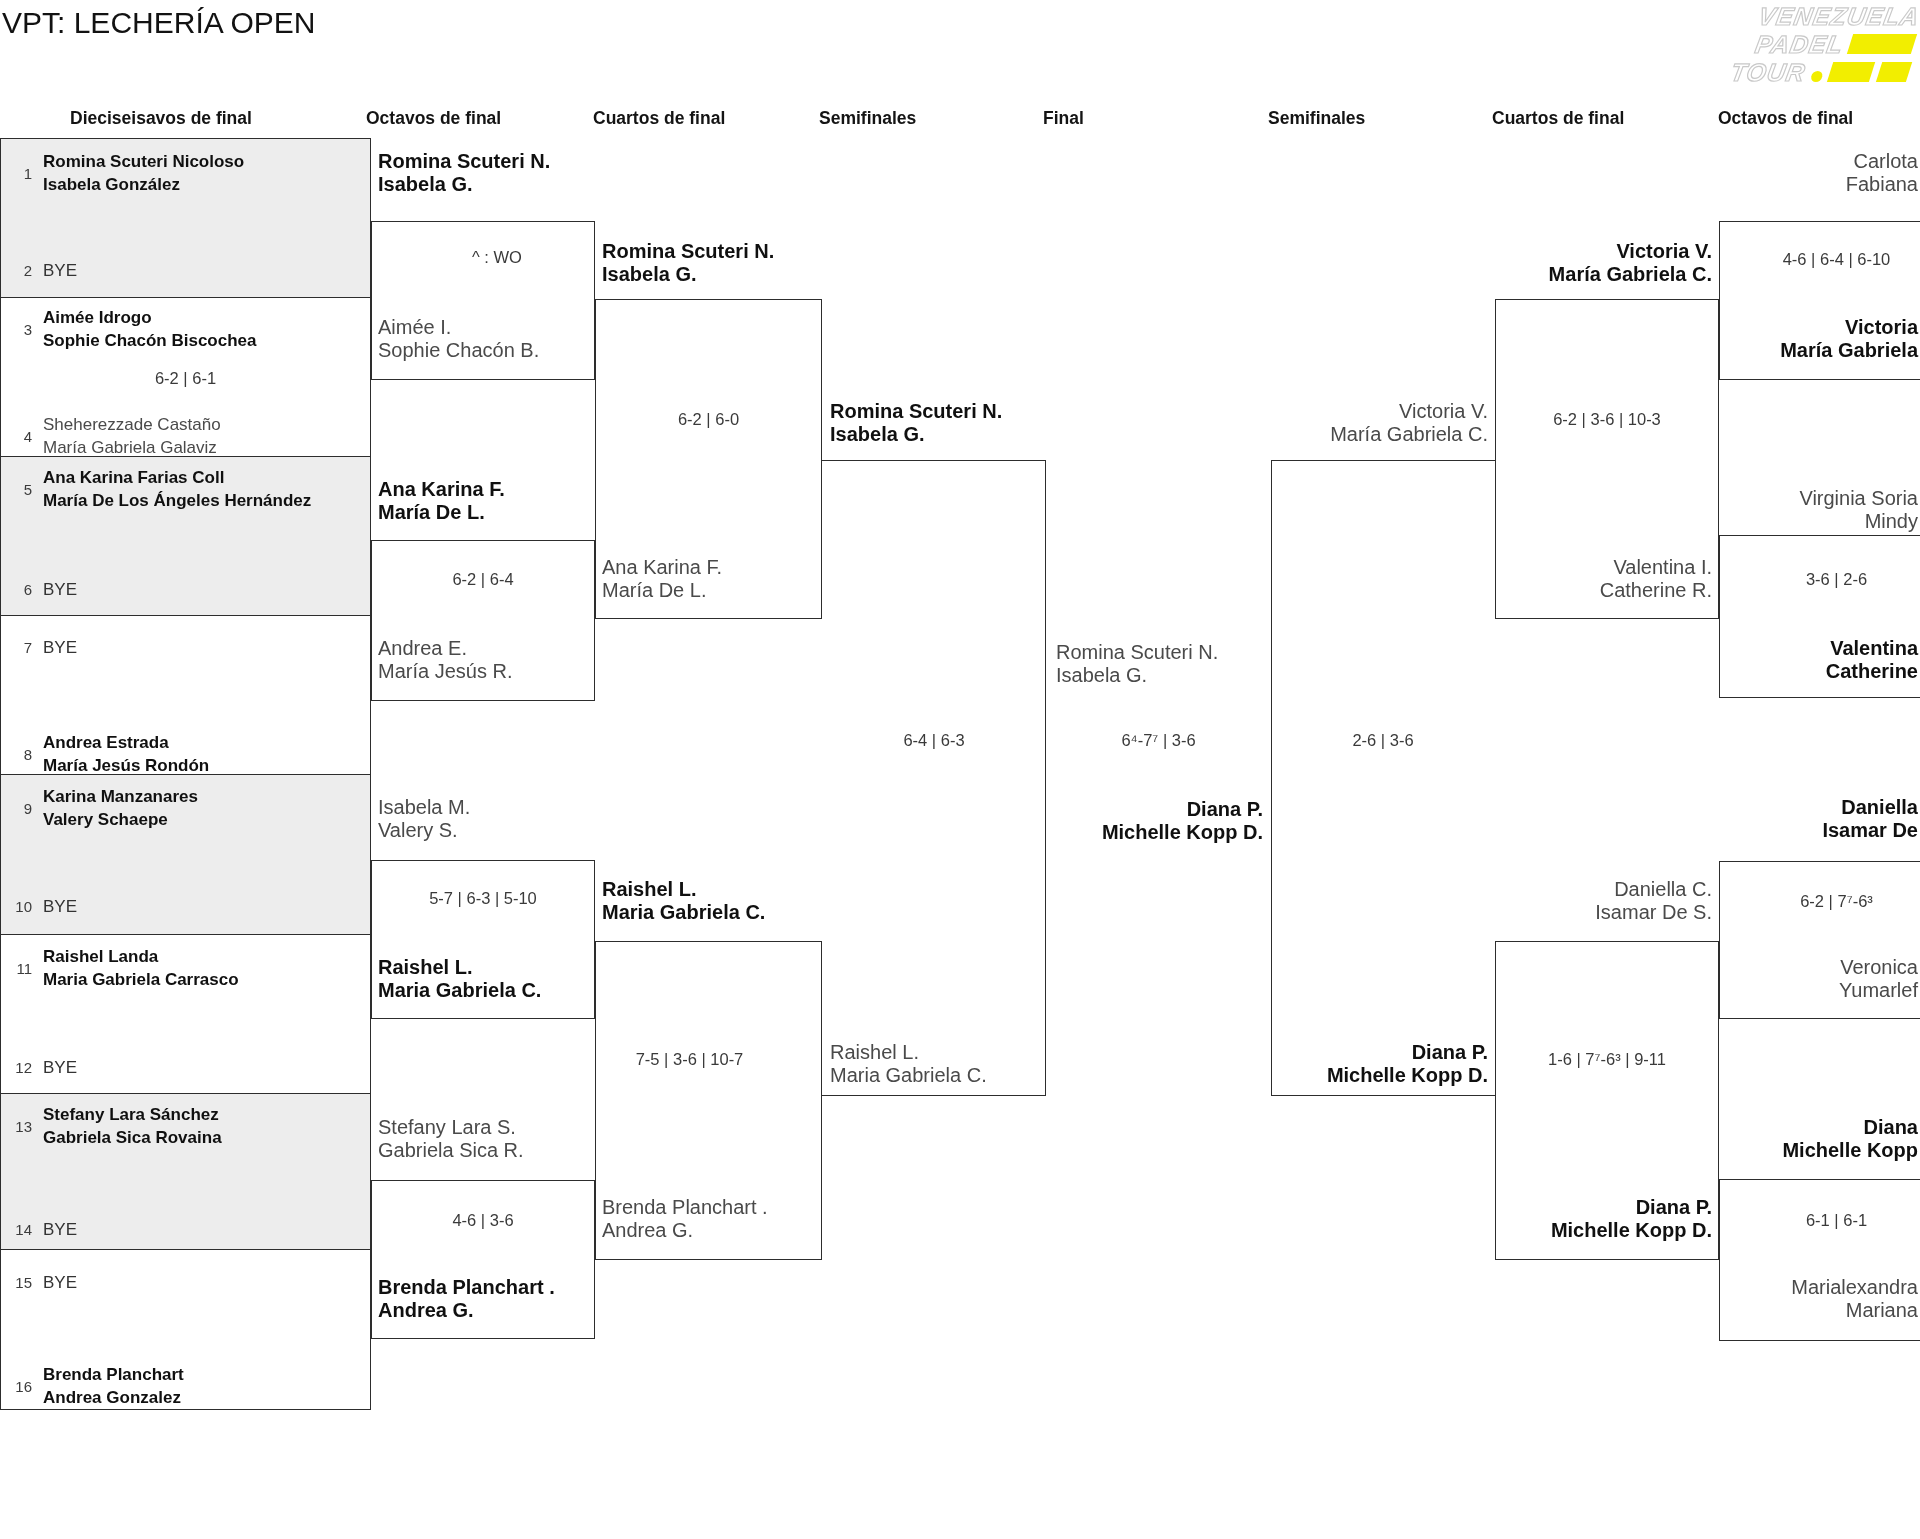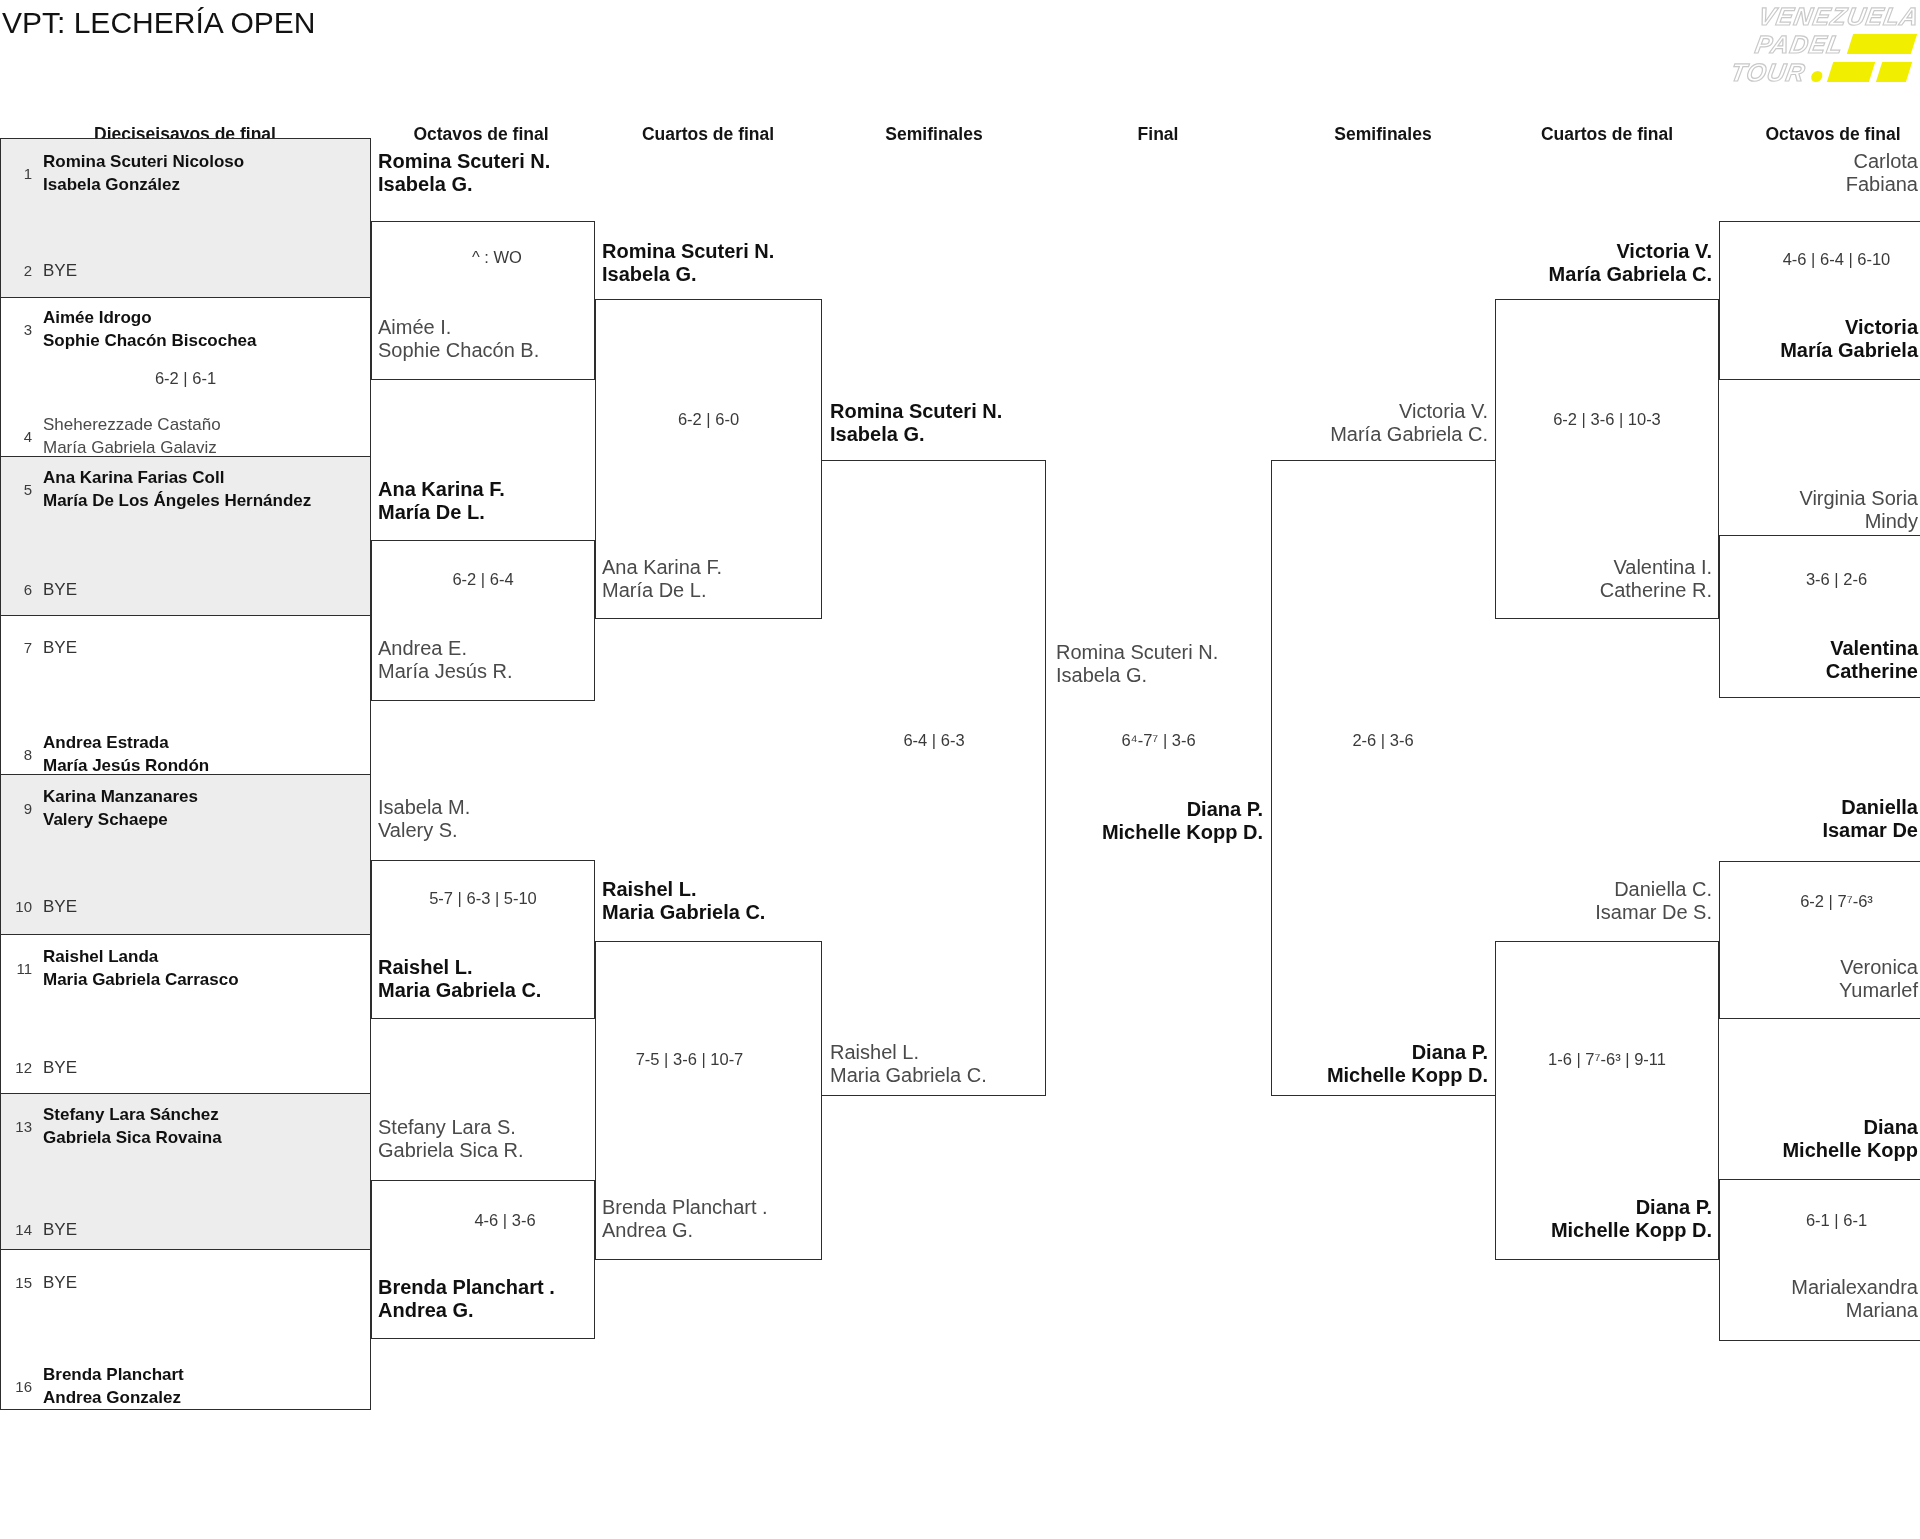--- a/index.html
+++ b/index.html
@@ -1,19 +1,19 @@
 <!DOCTYPE html>
 <html><head>
 <meta charset="utf-8">
 <style>
   html,body{margin:0;padding:0;background:#fff;}
   #canvas{position:relative;width:1920px;height:1539px;overflow:hidden;background:#fff;
           font-family:"Liberation Sans","DejaVu Sans",sans-serif;}
   .title{position:absolute;left:2px;font-size:30px;font-weight:400;color:#121212;white-space:nowrap;}
-  .rh{position:absolute;top:124px;width:230px;text-align:center;font-size:17.5px;font-weight:600;color:#141414;white-space:nowrap;}
+  .rh{position:absolute;top:108px;width:230px;text-align:left;font-size:17.5px;font-weight:600;color:#141414;white-space:nowrap;}
   .box{position:absolute;border:1.5px solid #2d2d2d;box-sizing:border-box;background:#fff;}
   .box.gray{background:#ededed;}
   .box.stack{border-bottom:none;}
   .box.stack.last{border-bottom:1.5px solid #2d2d2d;}
   .sf{position:absolute;box-sizing:border-box;border:1.5px solid #2d2d2d;background:transparent;}
   .sf.left{border-left:none;}
   .sf.right{border-right:none;}
   .team{position:absolute;font-size:20px;line-height:23px;color:#4a4a4a;white-space:nowrap;}
   .team.b{font-weight:700;color:#101010;}
   .team.r{text-align:right;}
@@ -225,21 +225,21 @@
   <div class="score" style="left:371px;top:889px;width:224px;">5-7 | 6-3 | 5-10</div>
   <div class="team b" style="left:378px;top:956px;">
       <div>Raishel L.</div>
       <div>Maria Gabriela C.</div>
     </div>
 
   <div class="team" style="left:378px;top:1116px;">
       <div>Stefany Lara S.</div>
       <div>Gabriela Sica R.</div>
     </div>
-  <div class="score" style="left:393px;top:1211px;width:224px;">4-6 | 3-6</div>
+  <div class="score" style="left:371px;top:1211px;width:224px;">4-6 | 3-6</div>
   <div class="team b" style="left:378px;top:1276px;">
       <div>Brenda Planchart .</div>
       <div>Andrea G.</div>
     </div>
 
   <div class="team b" style="left:602px;top:240px;">
       <div>Romina Scuteri N.</div>
       <div>Isabela G.</div>
     </div>
   <div class="score" style="left:595px;top:410px;width:227px;">6-2 | 6-0</div>

